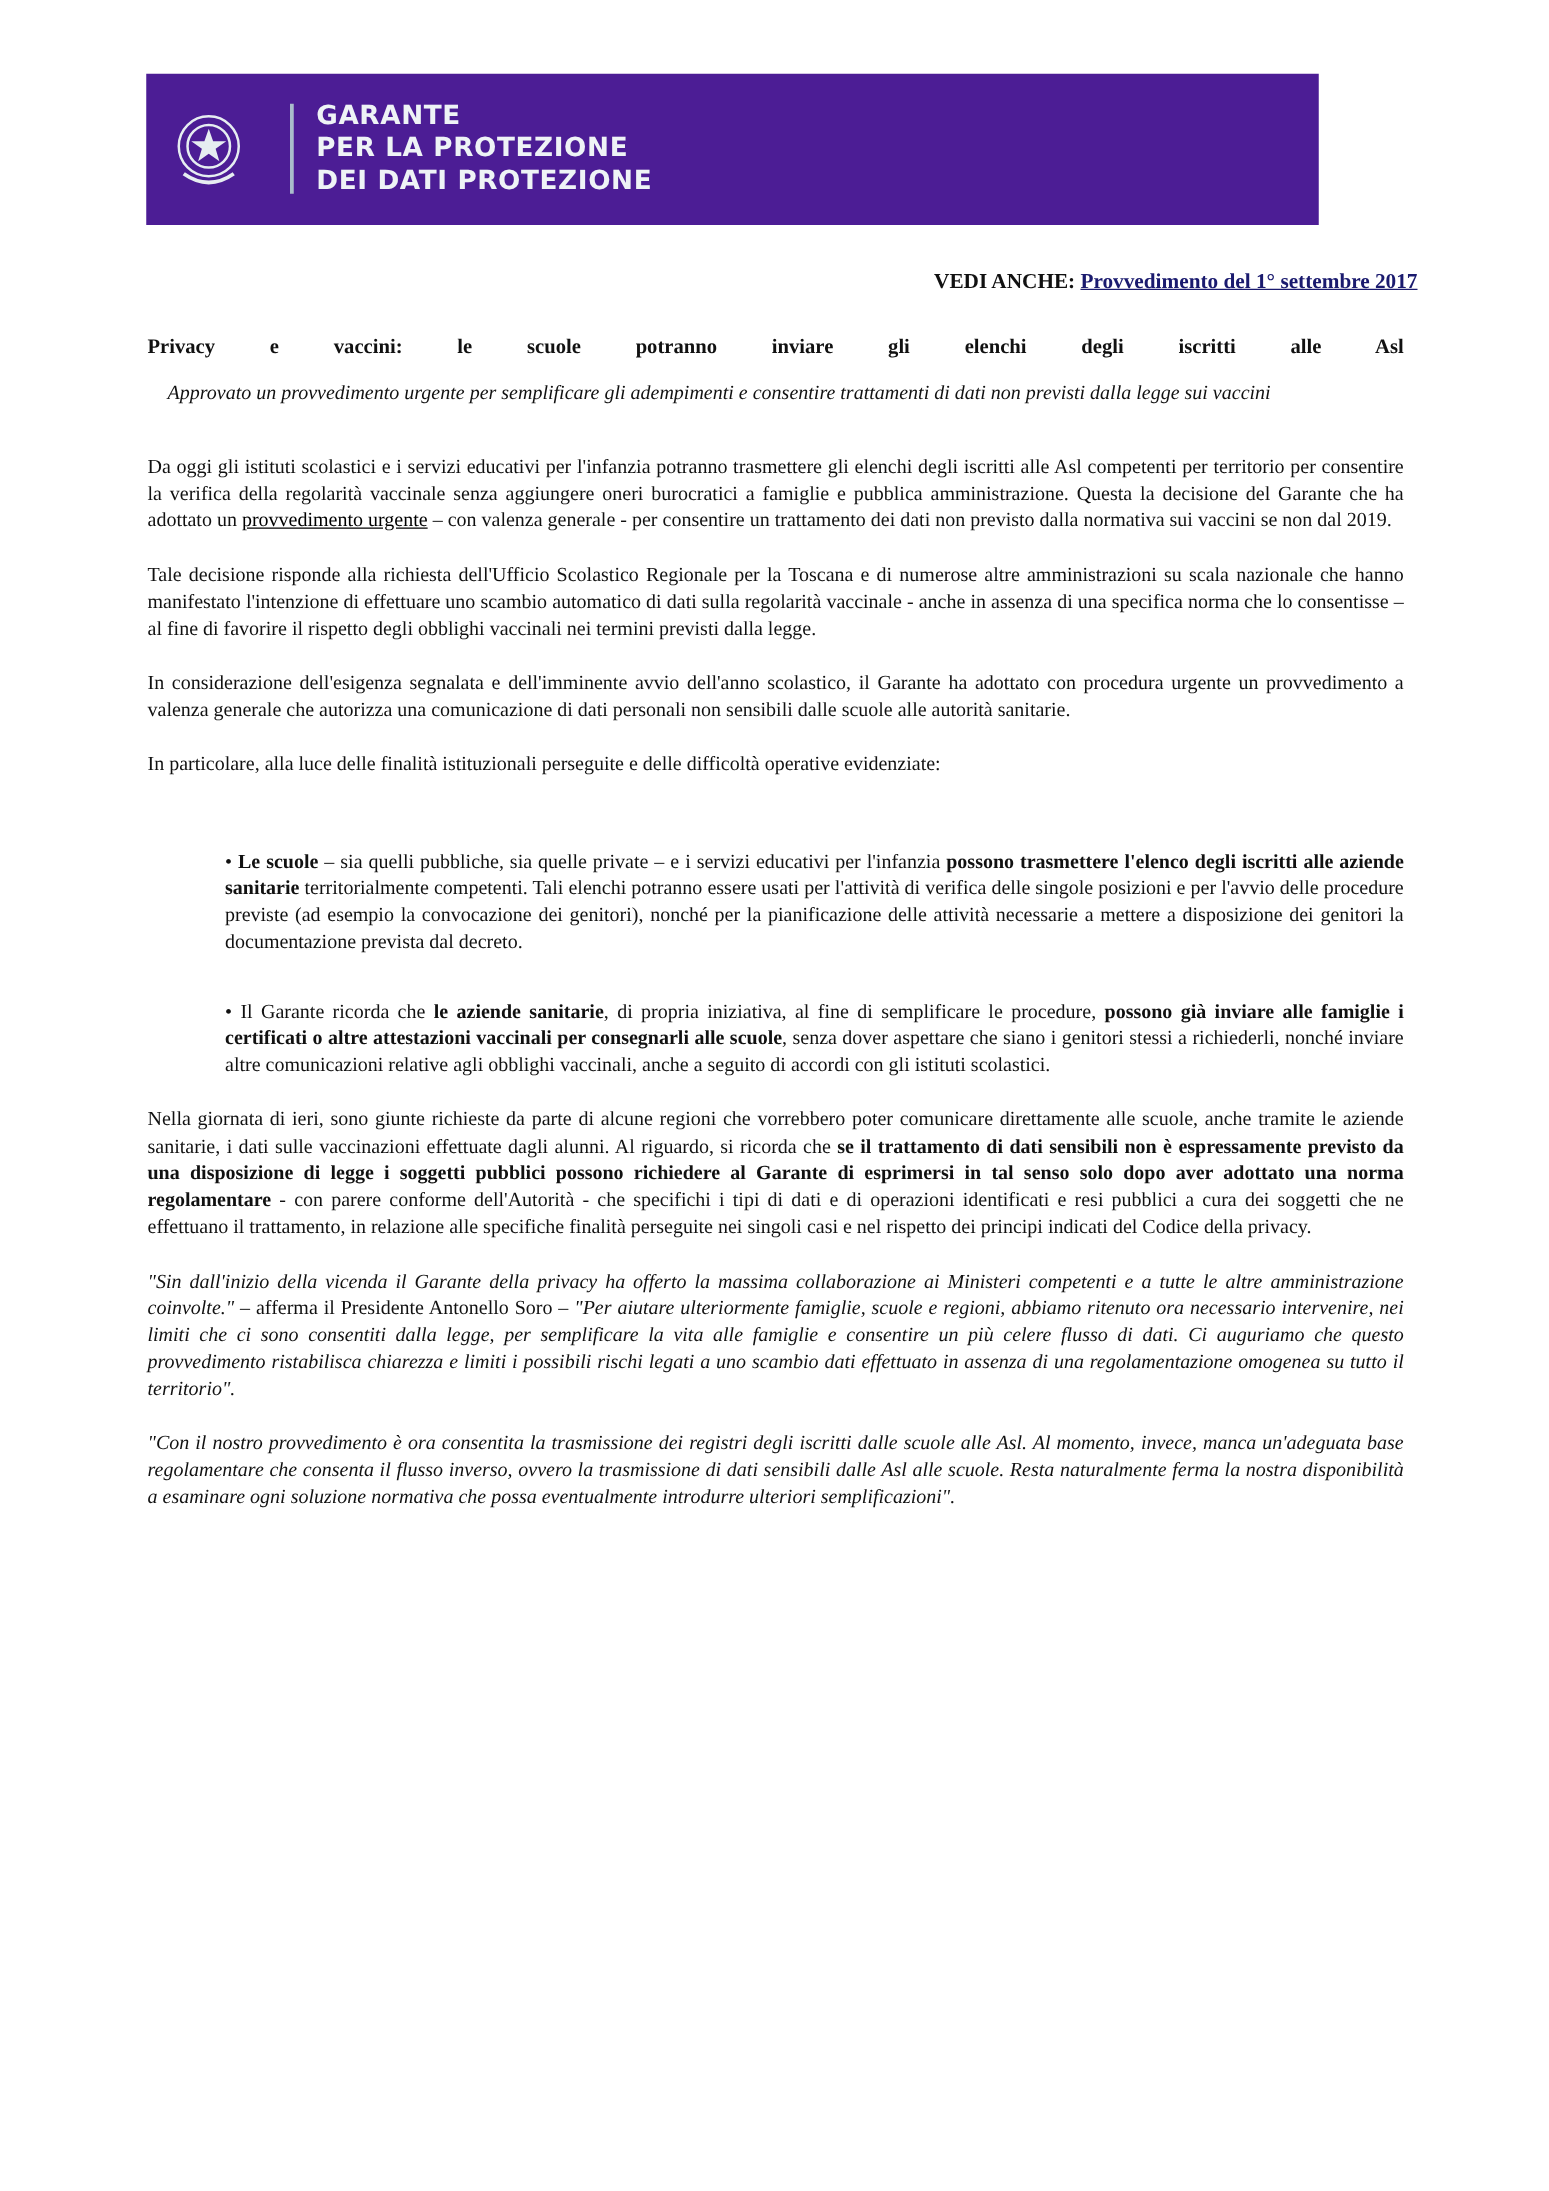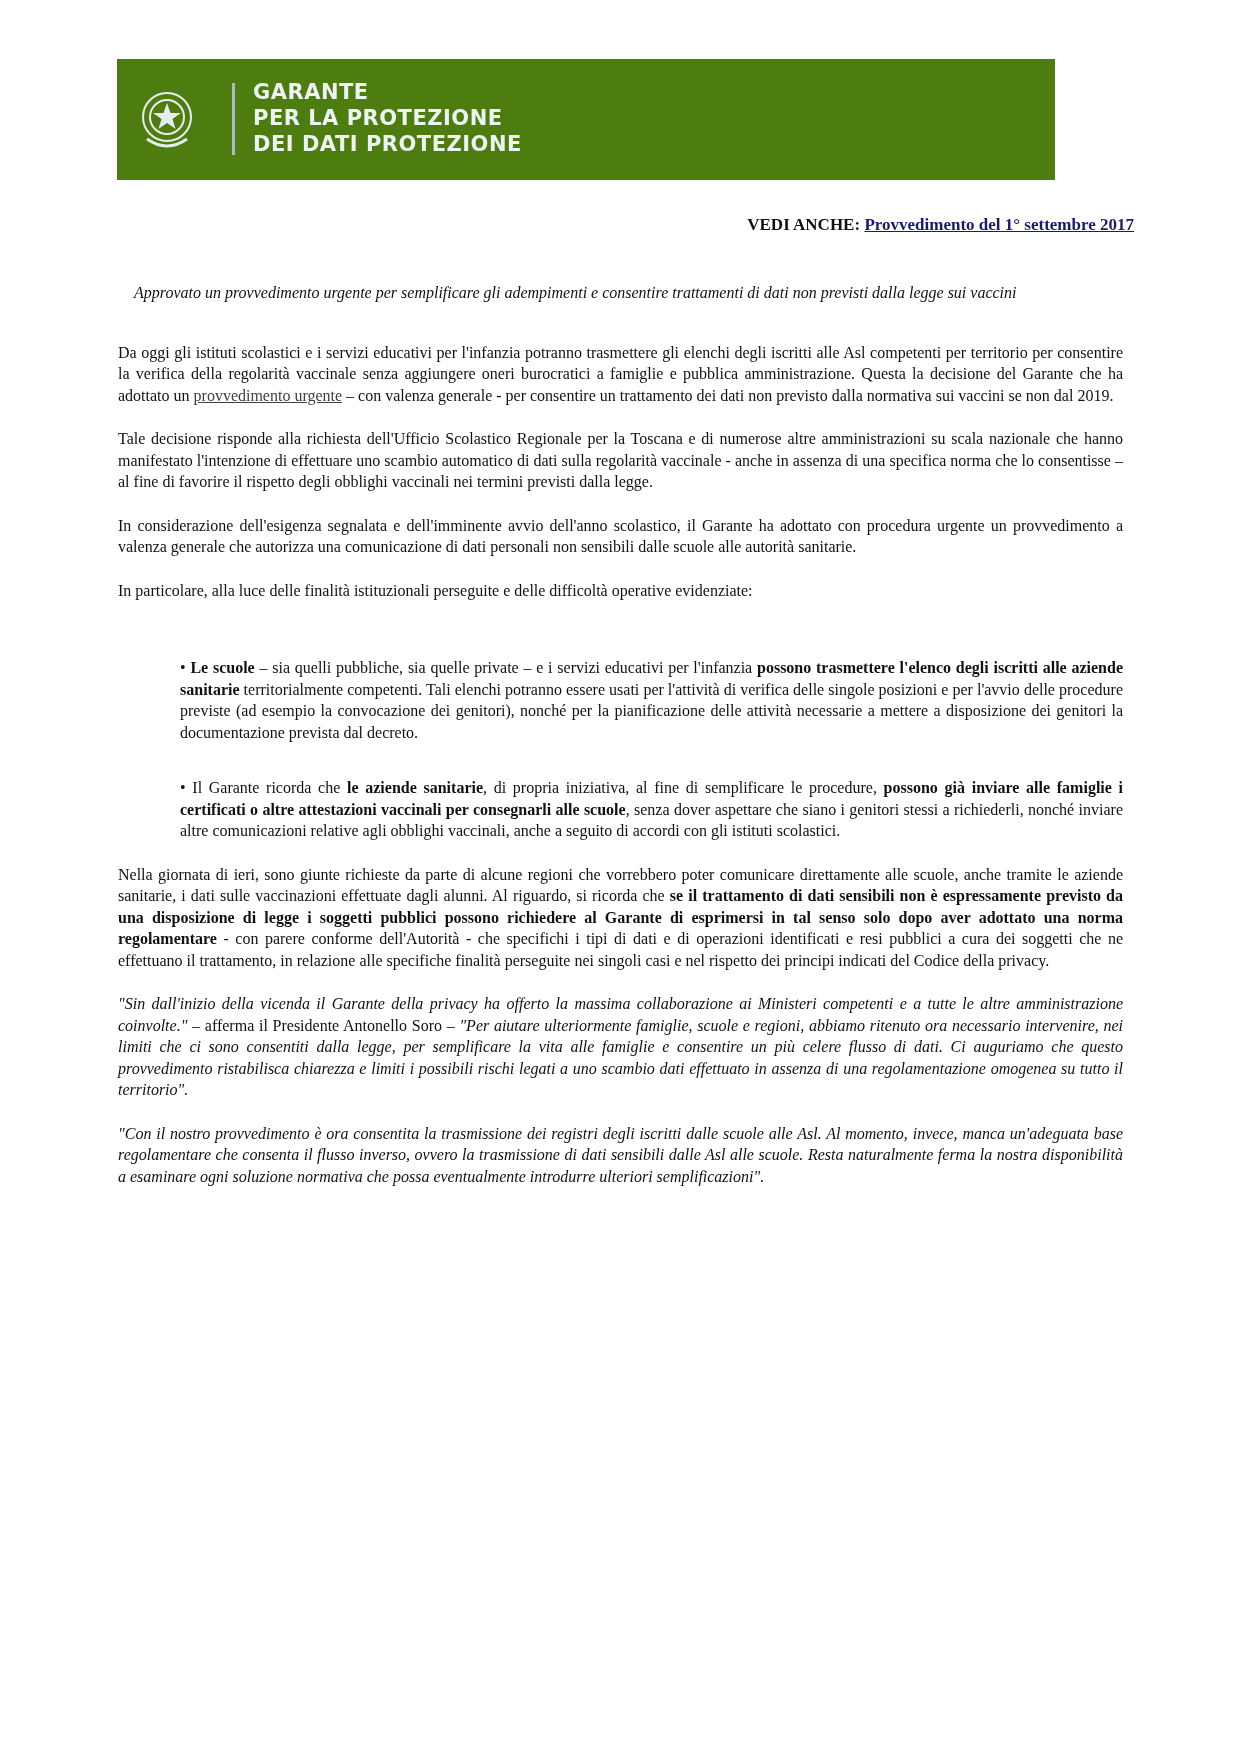--- a/index.html
+++ b/index.html
@@ -1,35 +1,35 @@
 <!DOCTYPE html>
 <html><head>
 <meta charset="utf-8">
 <style>
   html, body { margin: 0; padding: 0; background: #ffffff; }
   body { width: 1239px; height: 1753px; position: relative; overflow: hidden;
          font-family: "Liberation Serif", "DejaVu Serif", serif; color: #111; }
   .banner { position: absolute; left: 117px; top: 59px; width: 938px; height: 121px;
-            background: #4d7c0f; }
+            background: #4c1d95; }
   .emblem { position: absolute; left: 22px; top: 18px; width: 56px; height: 84px; }
   .vbar { position: absolute; left: 115px; top: 24px; width: 3px; height: 72px; background: #a9bccb; }
   .logo-text { position: absolute; left: 136px; top: 20px; color: #eef3f6;
                font-family: "DejaVu Sans", sans-serif; font-weight: bold; font-size: 21px;
                line-height: 26px; letter-spacing: 0.5px; }
   .logo-text div { white-space: nowrap; }
   .see-also { position: absolute; right: 105px; top: 215px; font-size: 17px; font-weight: bold; }
   .see-also a { color: #1a1a6e; text-decoration: underline; }
   .content { position: absolute; left: 118px; top: 266px; width: 1005px; font-size: 16px; line-height: 21.5px; }
   .title { font-weight: bold; text-align: justify; text-align-last: justify; font-size: 16.5px; }
   .subtitle { font-style: italic; margin: 16px; }
   p { margin: 0; text-align: justify; }
   .gap { height: 22px; }
   .bullets { margin-left: 62px; margin-top: 22px; }
   .bullets p { margin: 0; }
-  a.inline { color: #404040; }
+  a.inline { color: #000000; }
   .quote { font-style: italic; }
 </style>
 </head>
 <body>
 
 <div class="banner">
   <svg class="emblem" viewBox="0 0 56 84">
     <g fill="none" stroke="#e6edf1" stroke-width="2">
       <circle cx="28" cy="40" r="24"></circle>
       <circle cx="28" cy="40" r="17"></circle>
@@ -44,20 +44,21 @@
     <div>DEI DATI PROTEZIONE</div>
   </div>
 </div>
 
 <div class="see-also">
   <span>VEDI ANCHE:</span>
   <a href="#">Provvedimento del 1° settembre 2017</a>
 </div>
 
 <div class="content">
+  <div class="title">Privacy e vaccini: le scuole potranno inviare gli elenchi degli iscritti alle Asl</div>
   <p class="subtitle">Approvato un provvedimento urgente per semplificare gli adempimenti e consentire trattamenti di dati non previsti dalla legge sui vaccini</p>
   <div class="gap"></div>
 
   <p><span>Da oggi gli istituti scolastici e i servizi educativi per l'infanzia potranno trasmettere gli elenchi degli iscritti alle Asl competenti per territorio per consentire la verifica della regolarità vaccinale senza aggiungere oneri burocratici a famiglie e pubblica amministrazione. Questa la decisione del Garante che ha adottato un </span><a href="#" class="inline">provvedimento urgente</a><span> – con valenza generale - per consentire un trattamento dei dati non previsto dalla normativa sui vaccini se non dal 2019.</span></p>
   <div class="gap"></div>
 
   <p>Tale decisione risponde alla richiesta dell'Ufficio Scolastico Regionale per la Toscana e di numerose altre amministrazioni su scala nazionale che hanno manifestato l'intenzione di effettuare uno scambio automatico di dati sulla regolarità vaccinale - anche in assenza di una specifica norma che lo consentisse – al fine di favorire il rispetto degli obblighi vaccinali nei termini previsti dalla legge.</p>
   <div class="gap"></div>
 
   <p>In considerazione dell'esigenza segnalata e dell'imminente avvio dell'anno scolastico, il Garante ha adottato con procedura urgente un provvedimento a valenza generale che autorizza una comunicazione di dati personali non sensibili dalle scuole alle autorità sanitarie.</p>

